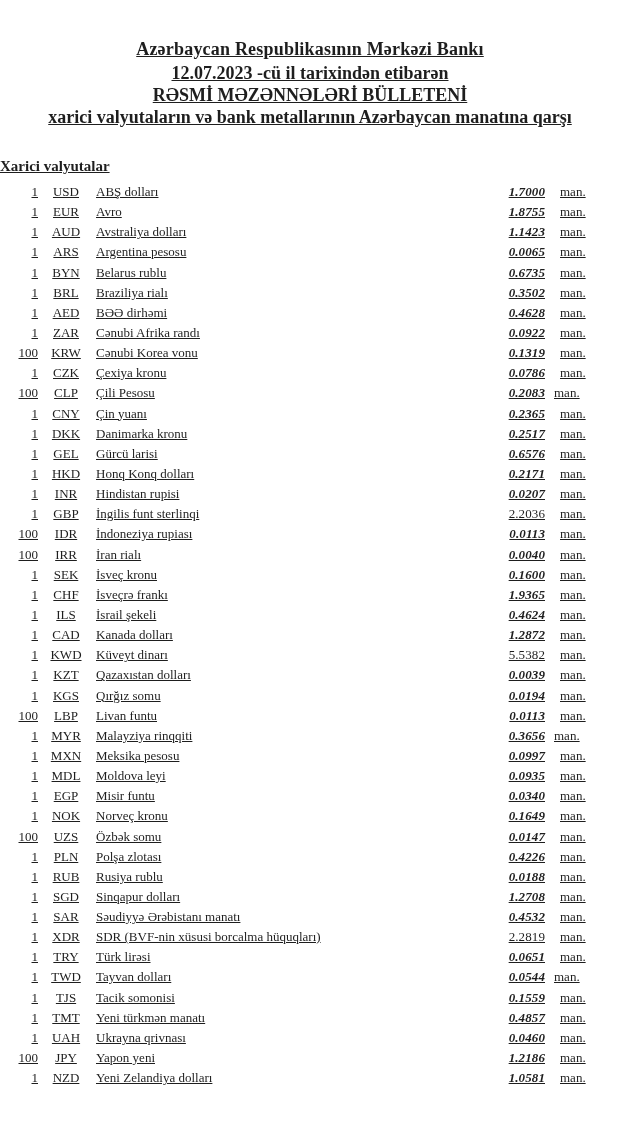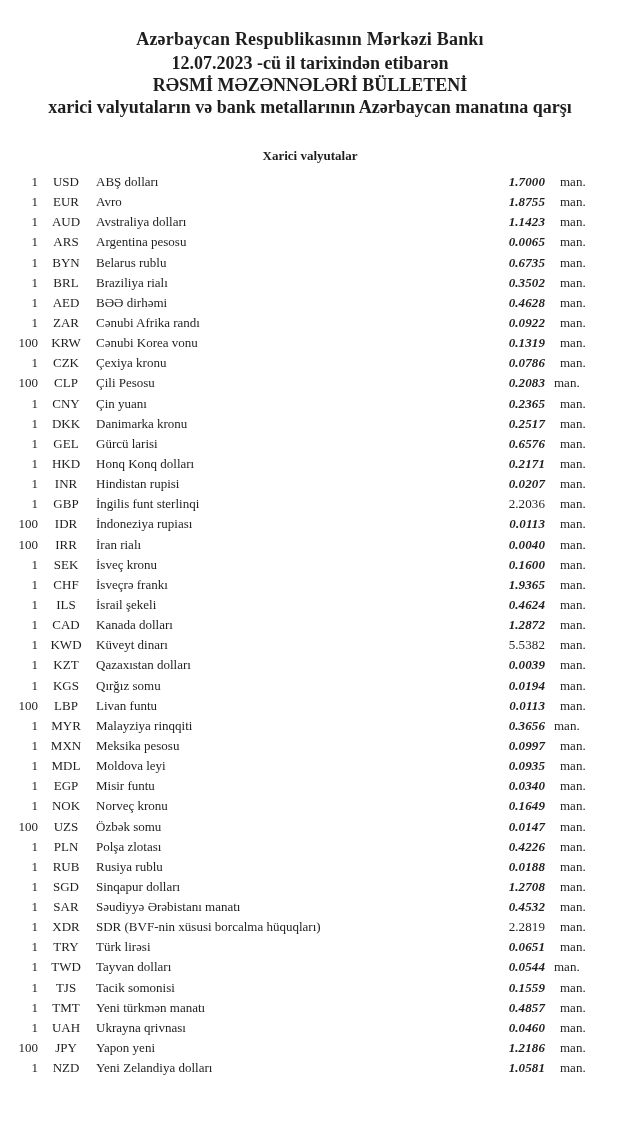--- a/index.html
+++ b/index.html
@@ -8,36 +8,36 @@
     width: 620px;
     height: 1123px;
     background: #ffffff;
     color: #1e1e1e;
     font-family: "Liberation Serif", "DejaVu Serif", serif;
     overflow: hidden;
   }
   .page {
     width: 620px;
     height: 1123px;
-    padding-top: 26px;
+    padding-top: 36px;
+    text-decoration: underline;
   }
   .hdr { text-align: center; font-weight: bold; }
   .hdr-title {
     font-size: 18px;
     line-height: 26px;
     letter-spacing: 0.2px;
   }
   .hdr-line {
     font-size: 18px;
     line-height: 22px;
   }
   .section-title {
-    text-align: center;
     font-weight: bold;
-    font-size: 13px;
+    font-size: 15px;
     line-height: 16px;
     margin-top: 30px;
   }
   .rates-table {
     margin-top: 8px;
   }
   .row {
     display: flex;
     align-items: baseline;
     height: 20.15px;

